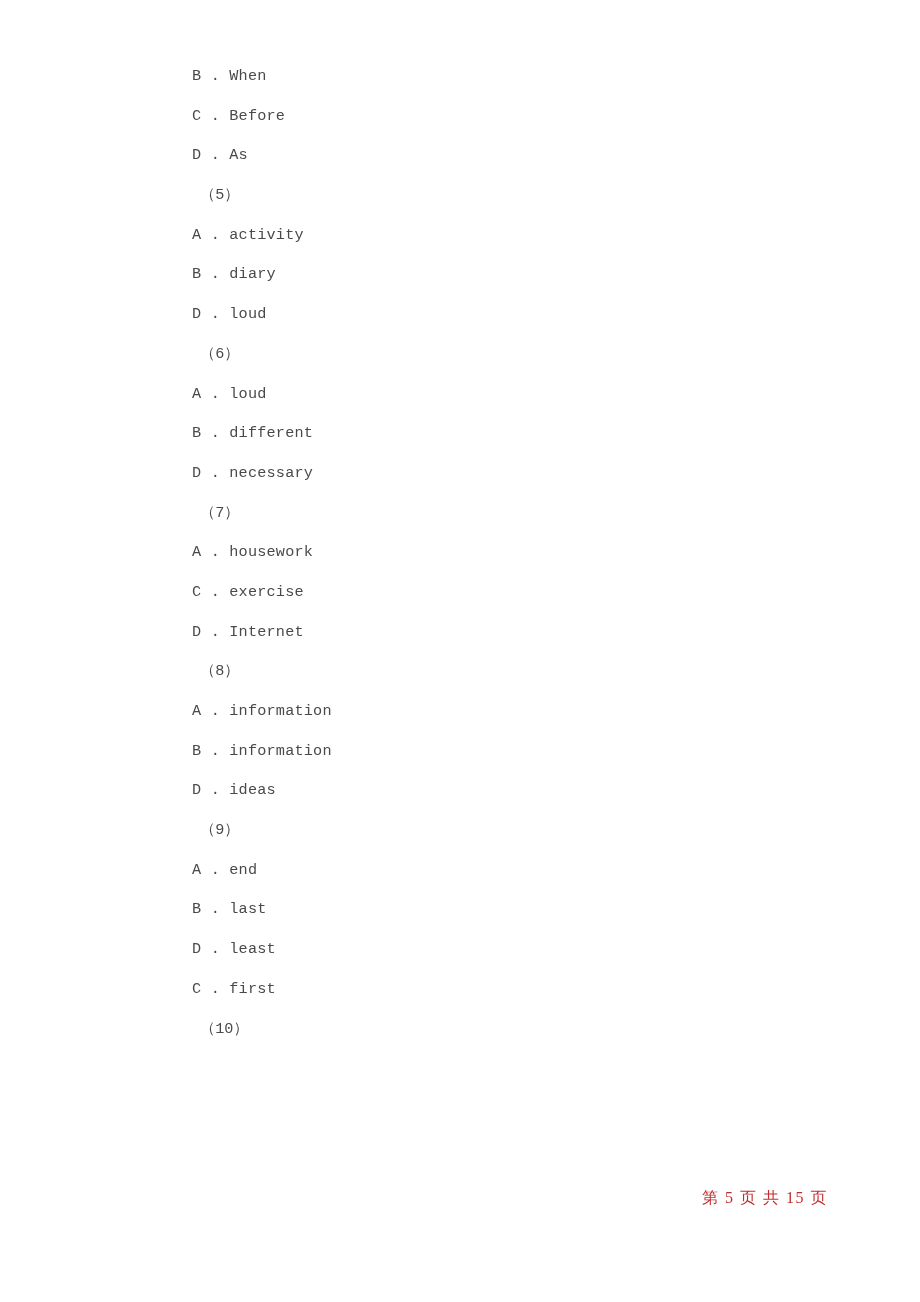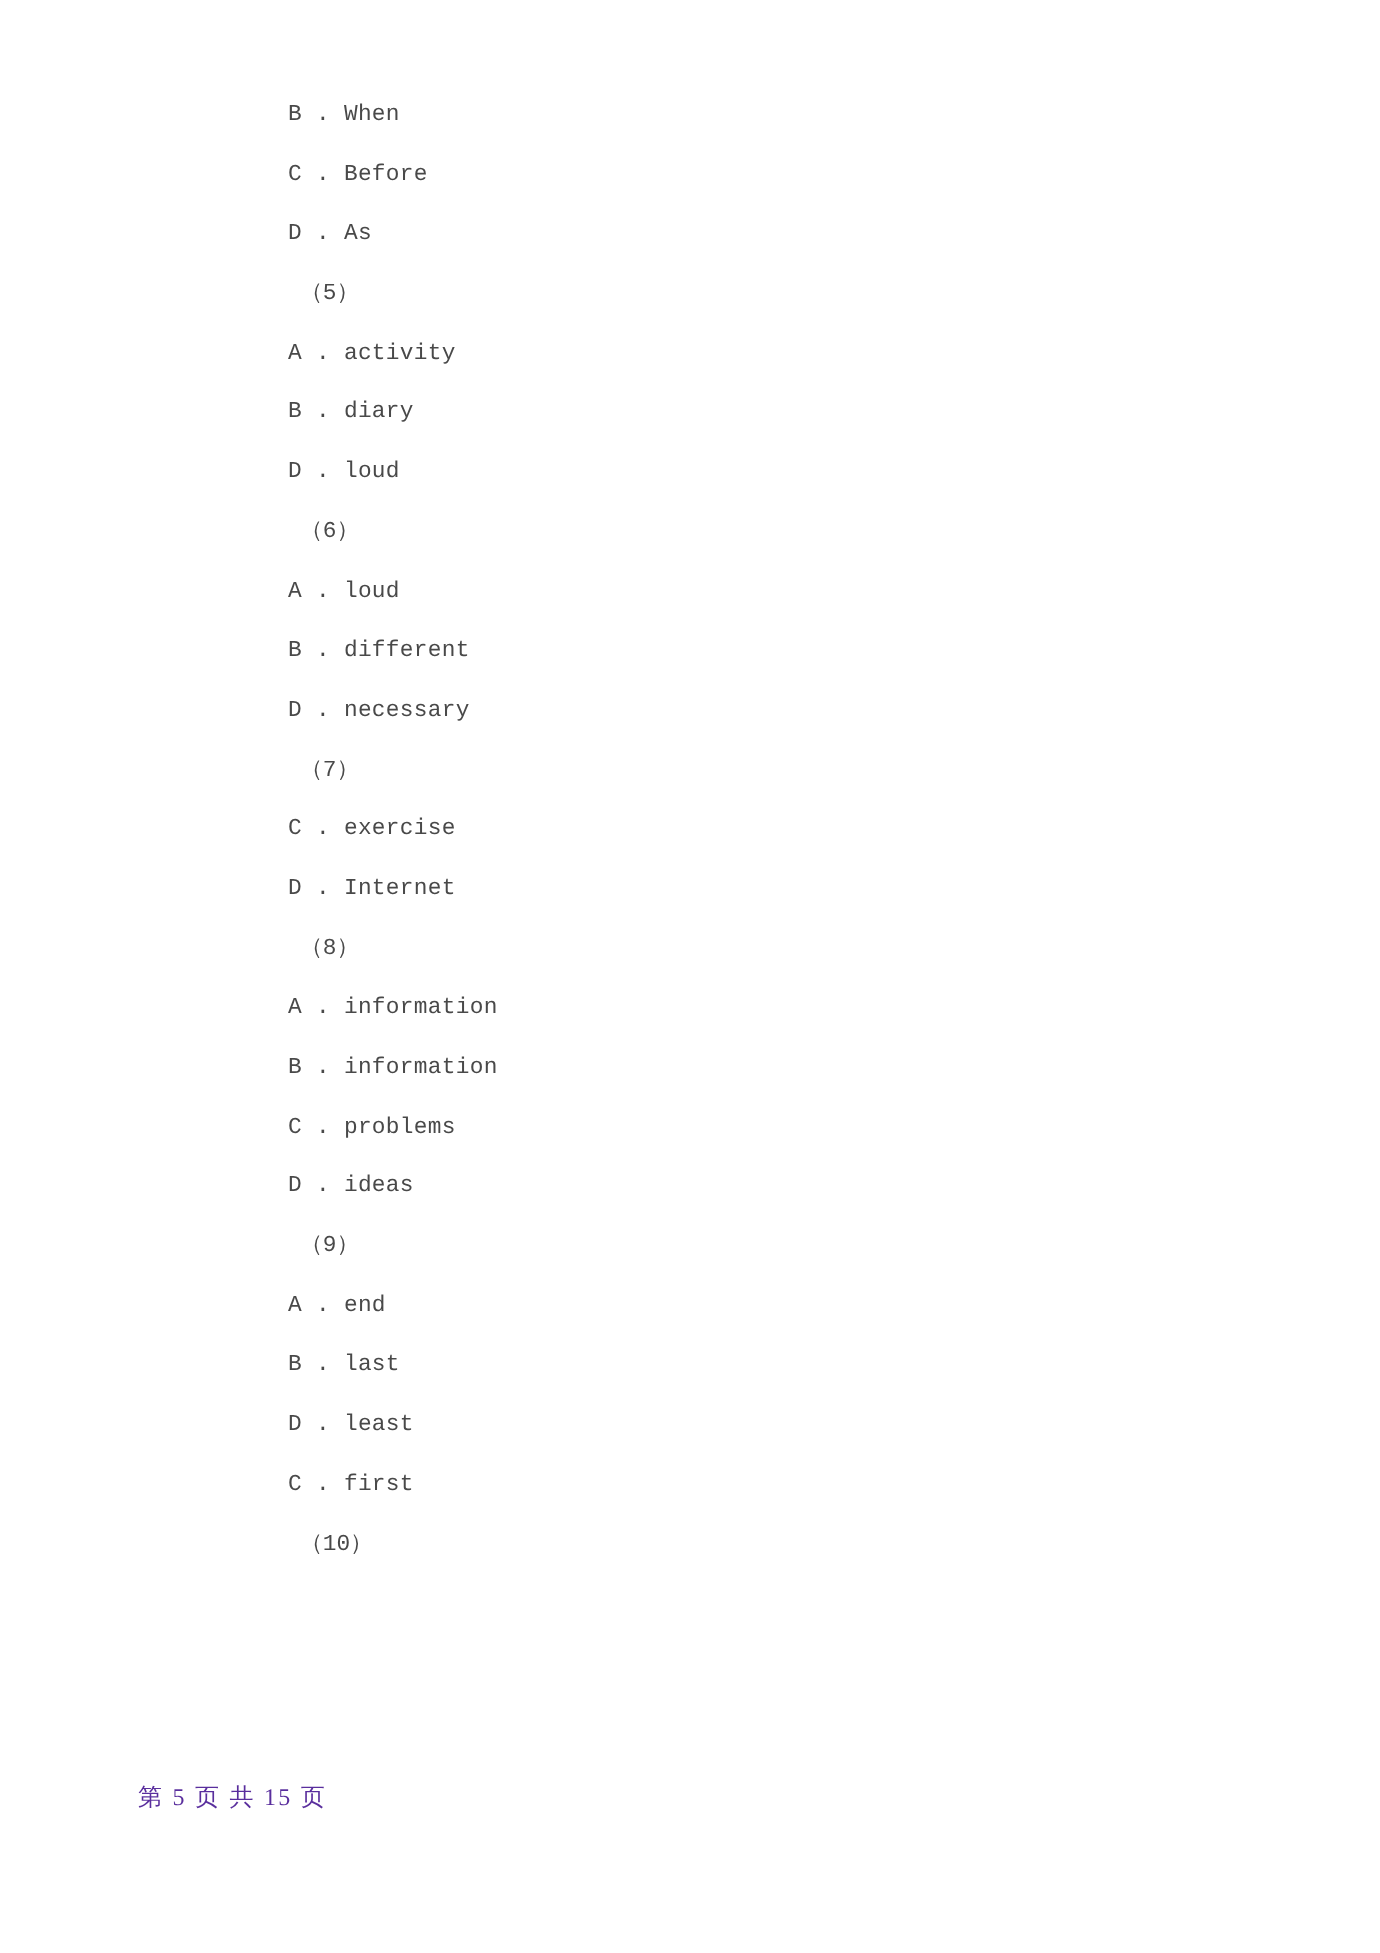--- a/index.html
+++ b/index.html
@@ -49,24 +49,24 @@
     display: inline;
   }
   .opt-text {
     display: inline;
   }
   .footer {
     position: absolute;
     left: 0;
     right: 0;
     top: 1188px;
-    text-align: left;
+    text-align: right;
     font-family: "Liberation Serif", "DejaVu Serif", serif;
     font-size: 16px;
-    color: #4c1d95;
+    color: #b91c1c;
     letter-spacing: 1.5px;
     white-space: pre;
     opacity: 0.92;
   }
 </style>
 </head>
 <body>
 
 <div class="page">
 
@@ -76,26 +76,26 @@
       <div class="line option"><span class="opt-letter">D</span><span class="opt-sep"> . </span><span class="opt-text">As</span></div>
       <div class="line qmark"><span>（5）</span></div>
       <div class="line option"><span class="opt-letter">A</span><span class="opt-sep"> . </span><span class="opt-text">activity</span></div>
       <div class="line option"><span class="opt-letter">B</span><span class="opt-sep"> . </span><span class="opt-text">diary</span></div>
       <div class="line option"><span class="opt-letter">D</span><span class="opt-sep"> . </span><span class="opt-text">loud</span></div>
       <div class="line qmark"><span>（6）</span></div>
       <div class="line option"><span class="opt-letter">A</span><span class="opt-sep"> . </span><span class="opt-text">loud</span></div>
       <div class="line option"><span class="opt-letter">B</span><span class="opt-sep"> . </span><span class="opt-text">different</span></div>
       <div class="line option"><span class="opt-letter">D</span><span class="opt-sep"> . </span><span class="opt-text">necessary</span></div>
       <div class="line qmark"><span>（7）</span></div>
+      <div class="line option"><span class="opt-letter">A</span><span class="opt-sep"> . </span><span class="opt-text">housework</span></div>
       <div class="line option"><span class="opt-letter">C</span><span class="opt-sep"> . </span><span class="opt-text">exercise</span></div>
       <div class="line option"><span class="opt-letter">D</span><span class="opt-sep"> . </span><span class="opt-text">Internet</span></div>
       <div class="line qmark"><span>（8）</span></div>
       <div class="line option"><span class="opt-letter">A</span><span class="opt-sep"> . </span><span class="opt-text">information</span></div>
       <div class="line option"><span class="opt-letter">B</span><span class="opt-sep"> . </span><span class="opt-text">information</span></div>
-      <div class="line option"><span class="opt-letter">C</span><span class="opt-sep"> . </span><span class="opt-text">problems</span></div>
       <div class="line option"><span class="opt-letter">D</span><span class="opt-sep"> . </span><span class="opt-text">ideas</span></div>
       <div class="line qmark"><span>（9）</span></div>
       <div class="line option"><span class="opt-letter">A</span><span class="opt-sep"> . </span><span class="opt-text">end</span></div>
       <div class="line option"><span class="opt-letter">B</span><span class="opt-sep"> . </span><span class="opt-text">last</span></div>
       <div class="line option"><span class="opt-letter">D</span><span class="opt-sep"> . </span><span class="opt-text">least</span></div>
       <div class="line option"><span class="opt-letter">C</span><span class="opt-sep"> . </span><span class="opt-text">first</span></div>
       <div class="line qmark"><span>（10）</span></div>
     </div>
 
   <div class="footer">第 5 页 共 15 页</div>

